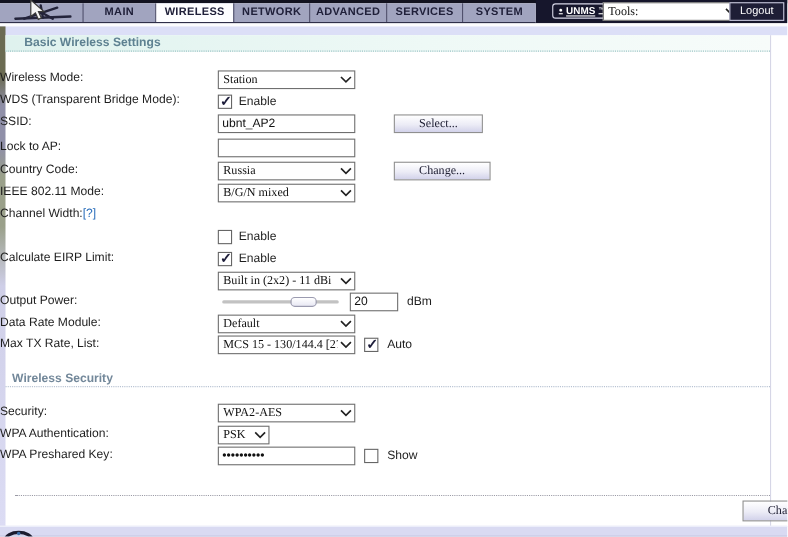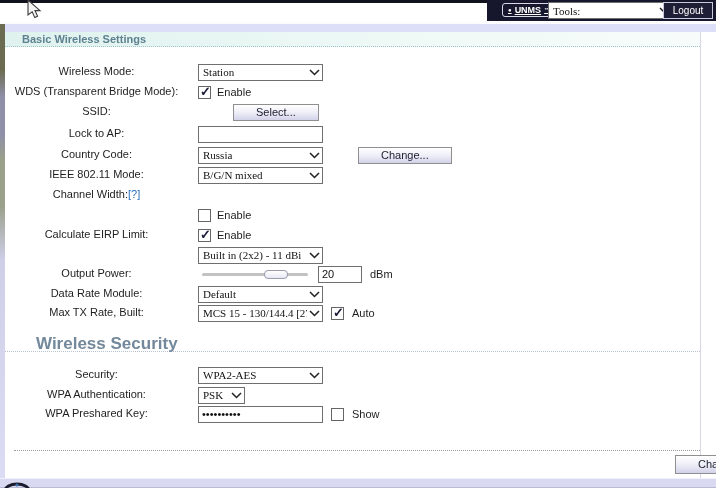--- a/index.html
+++ b/index.html
@@ -34,44 +34,44 @@
                  background:linear-gradient(#6b6b52 0%,#6b6b52 10%,#8f8fa8 16%,#8f8fa8 24%,#9aa08a 30%,#9aa08a 40%,#cfcfe8 52%,#dcdcf4 100%); }
   .vline-right { position:absolute; left:700px; top:32px; width:1px; height:446px; background:#d6d6e6; }
 
   
   .band { position:absolute; top:32px; left:5px; width:695px; height:15px;
           background:linear-gradient(90deg,#dff2ee,#eef9f6 55%,#f7fcfa);
           border-bottom:1px dotted #9cc4c6; font-weight:bold; color:#5e8191;
           font-size:11px; line-height:14px; padding-left:17px; }
   .heading2 { position:absolute; top:337px; left:5px; width:695px; height:15px;
           border-bottom:1px dotted #b7c2d2; font-weight:bold; color:#73889a;
-          font-size:17px; line-height:14px; padding-left:31px; }
+          font-size:11px; line-height:14px; padding-left:6px; }
 
   
   .row { position:absolute; left:0; width:712px; height:18px; }
-  .lbl { position:absolute; left:0; top:2px; width:193px; text-align:center; color:#1e1e1e; white-space:nowrap; }
+  .lbl { position:absolute; left:0; top:2px; width:193px; text-align:left; color:#1e1e1e; white-space:nowrap; }
   .lbl a { color:#2a6ebb; text-decoration:none; }
   .ctl { position:absolute; left:198px; top:0; height:18px; display:flex; align-items:center; }
   .g6 > * + * { margin-left:6px; } .g8 > * + * { margin-left:8px; }
 
   .sel { position:relative; width:125px; height:17px; background:#fff; border:1px solid #6f6f6f;
          display:flex; align-items:center; flex:none; cursor:default;font-family:Liberation Serif, serif; }
   .sel .txt { padding-left:4px; white-space:nowrap; overflow:hidden; flex:1; color:#111; }
   .sel .chev { width:15px; flex:none; display:flex; justify-content:center; align-items:center; }
   .sel-sm { width:47px; }
 
   .inp { width:125px; height:17px; border:1px solid #6f6f6f; background:#fff;
          font-family:"Liberation Sans",sans-serif; font-size:11px; padding:0 3px; color:#111; flex:none; }
   .num { width:44px; }
 
   .cb { position:relative; width:13px; height:13px; border:1px solid #666; background:#fff; flex:none; }
   .cb.on::after { content:"✓"; position:absolute; left:1px; top:-3px; font-size:13px; font-weight:bold; color:#1d1d3a; }
 
   .btn { height:17px; background:linear-gradient(#ffffff,#ececf6 55%,#d2d2ea); border:1px solid #8f8f8f;
-         color:#1c1c30; font-family:Liberation Sans, sans-serif; font-size:11px; text-align:center;
+         color:#1c1c30; font-family:Liberation Serif, serif; font-size:11px; text-align:center;
          line-height:14px; padding:0 22px; min-width:62px; flex:none; cursor:default;margin-left:35px; }
 
   .slider { position:relative; width:112px; height:11px; flex:none; }
   .track  { position:absolute; top:4px; left:4px; width:106px; height:3px; background:#c2c2c2; border-radius:2px; }
   .handle { position:absolute; top:1px; left:66px; width:24px; height:9px;
             background:linear-gradient(#ffffff,#e8e8f4); border:1px solid #9b9bb0; border-radius:4px; }
 
   .unit, .cblabel { color:#1e1e1e; }
 
   .sep { position:absolute; top:450px; left:14px; width:686px; border-top:1px dotted #9a9aa5; }
@@ -83,20 +83,38 @@
 
   .cursor { position:absolute; left:27px; top:0px; z-index:20; }
 </style>
 </head>
 <body>
 
 <div id="app">
 
   <div class="topstrip"></div>
   <div class="hdr-right"></div>
+  <div class="tabzone">
+    <div class="logo-area">
+      <svg width="62" height="18" viewBox="0 0 62 18">
+        <g stroke="#23233a" stroke-width="2.2" stroke-linecap="round" fill="none">
+          <line x1="6" y1="14" x2="56" y2="12"></line>
+          <line x1="14" y1="14" x2="44" y2="4"></line>
+          <line x1="22" y1="4" x2="40" y2="14"></line>
+          <line x1="29" y1="2" x2="31" y2="13"></line>
+        </g>
+      </svg>
+    </div>
+    <div class="tab t0">MAIN</div>
+    <div class="tab t1 active">WIRELESS</div>
+    <div class="tab t2">NETWORK</div>
+    <div class="tab t3">ADVANCED</div>
+    <div class="tab t4">SERVICES</div>
+    <div class="tab t5">SYSTEM</div>
+  </div>
   <div class="unms">
     <span class="dot">●</span>
     <span>UNMS</span>
     <span class="tm">™</span>
   </div>
   <div class="hdr-sel sel">
     <span class="txt">Tools:</span>
     <span class="chev">
       <svg width="11" height="7" viewBox="0 0 11 7">
           <polyline points="1,1 5.5,5.5 10,1" fill="none" stroke="#222" stroke-width="1.5"></polyline>
@@ -130,20 +148,21 @@
     <div class="lbl">WDS (Transparent Bridge Mode):</div>
     <div class="ctl g6">
       <span class="cb on"></span>
       <span class="cblabel">Enable</span>
     </div>
   </div>
 
   <div class="row" style="top:103px">
     <div class="lbl">SSID:</div>
     <div class="ctl g6">
+      <input class="inp" value="ubnt_AP2" style="">
       <div class="btn">Select...</div>
     </div>
   </div>
 
   <div class="row" style="top:125px">
     <div class="lbl">Lock to AP:</div>
     <div class="ctl g6">
       <input class="inp" value="" style="">
     </div>
   </div>
@@ -229,21 +248,21 @@
         <span class="chev">
             <svg width="11" height="7" viewBox="0 0 11 7">
               <polyline points="1,1 5.5,5.5 10,1" fill="none" stroke="#222" stroke-width="1.5"></polyline>
             </svg>
           </span>
       </div>
     </div>
   </div>
 
   <div class="row" style="top:304px">
-    <div class="lbl">Max TX Rate, Built:</div>
+    <div class="lbl">Max TX Rate, List:</div>
     <div class="ctl g8">
       <div class="sel">
         <span class="txt">MCS 15 - 130/144.4 [270</span>
         <span class="chev">
             <svg width="11" height="7" viewBox="0 0 11 7">
               <polyline points="1,1 5.5,5.5 10,1" fill="none" stroke="#222" stroke-width="1.5"></polyline>
             </svg>
           </span>
       </div>
       <span class="cb on"></span>

